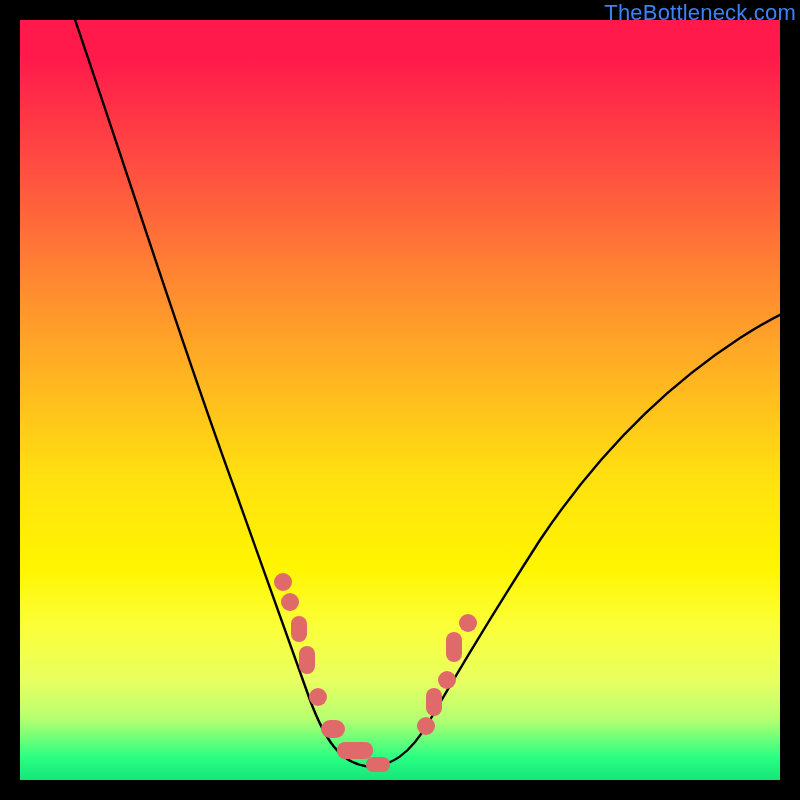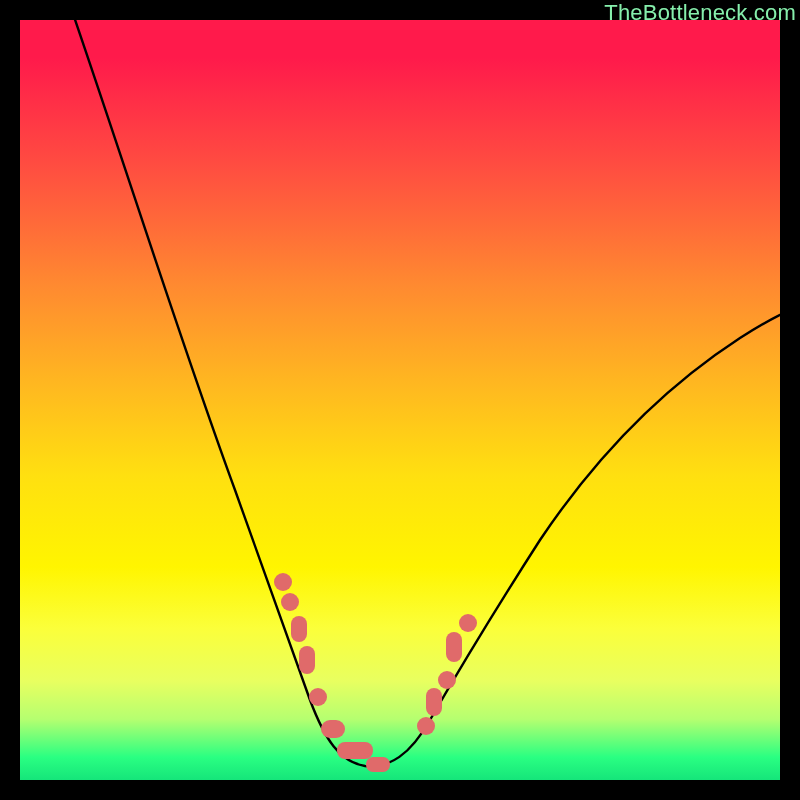--- a/index.html
+++ b/index.html
@@ -35,21 +35,21 @@
       #e8ff60 87%,
       #b5ff70 92%,
       #2aff82 97%,
       #15e57a 100%
     );
   }
   .watermark {
     position: absolute;
     top: 0;
     right: 4px;
-    color: #86efac;
+    color: #3b82f6;
     font-size: 22px;
     font-weight: 500;
     letter-spacing: 0.2px;
     font-family: Arial, Helvetica, sans-serif;
     text-align: right;
   }
   svg.curve {
     position: absolute;
     left: 0; top: 0;
     width: 760px;

